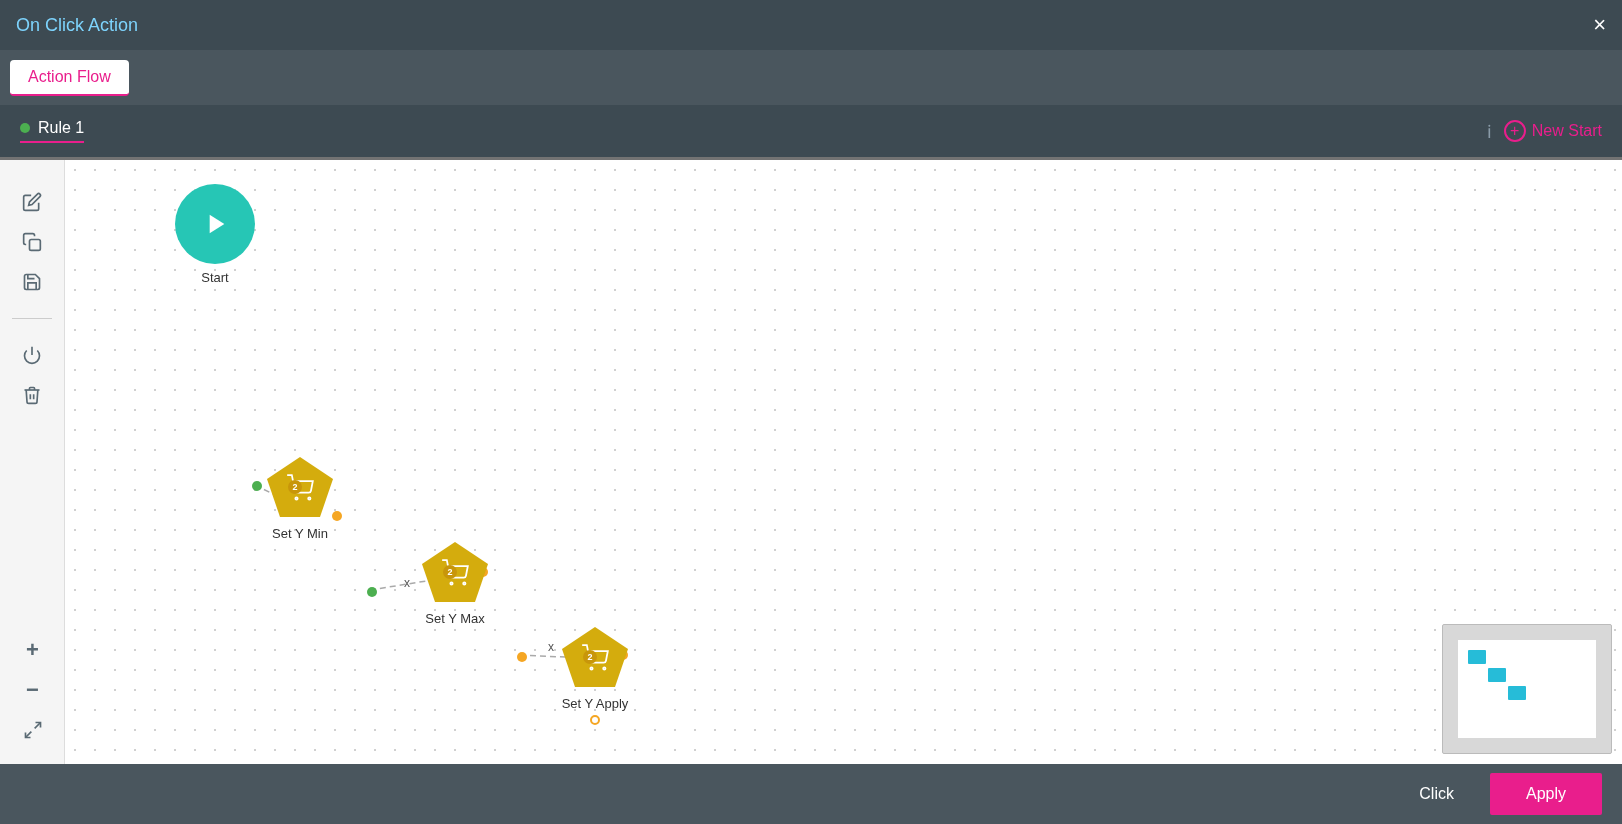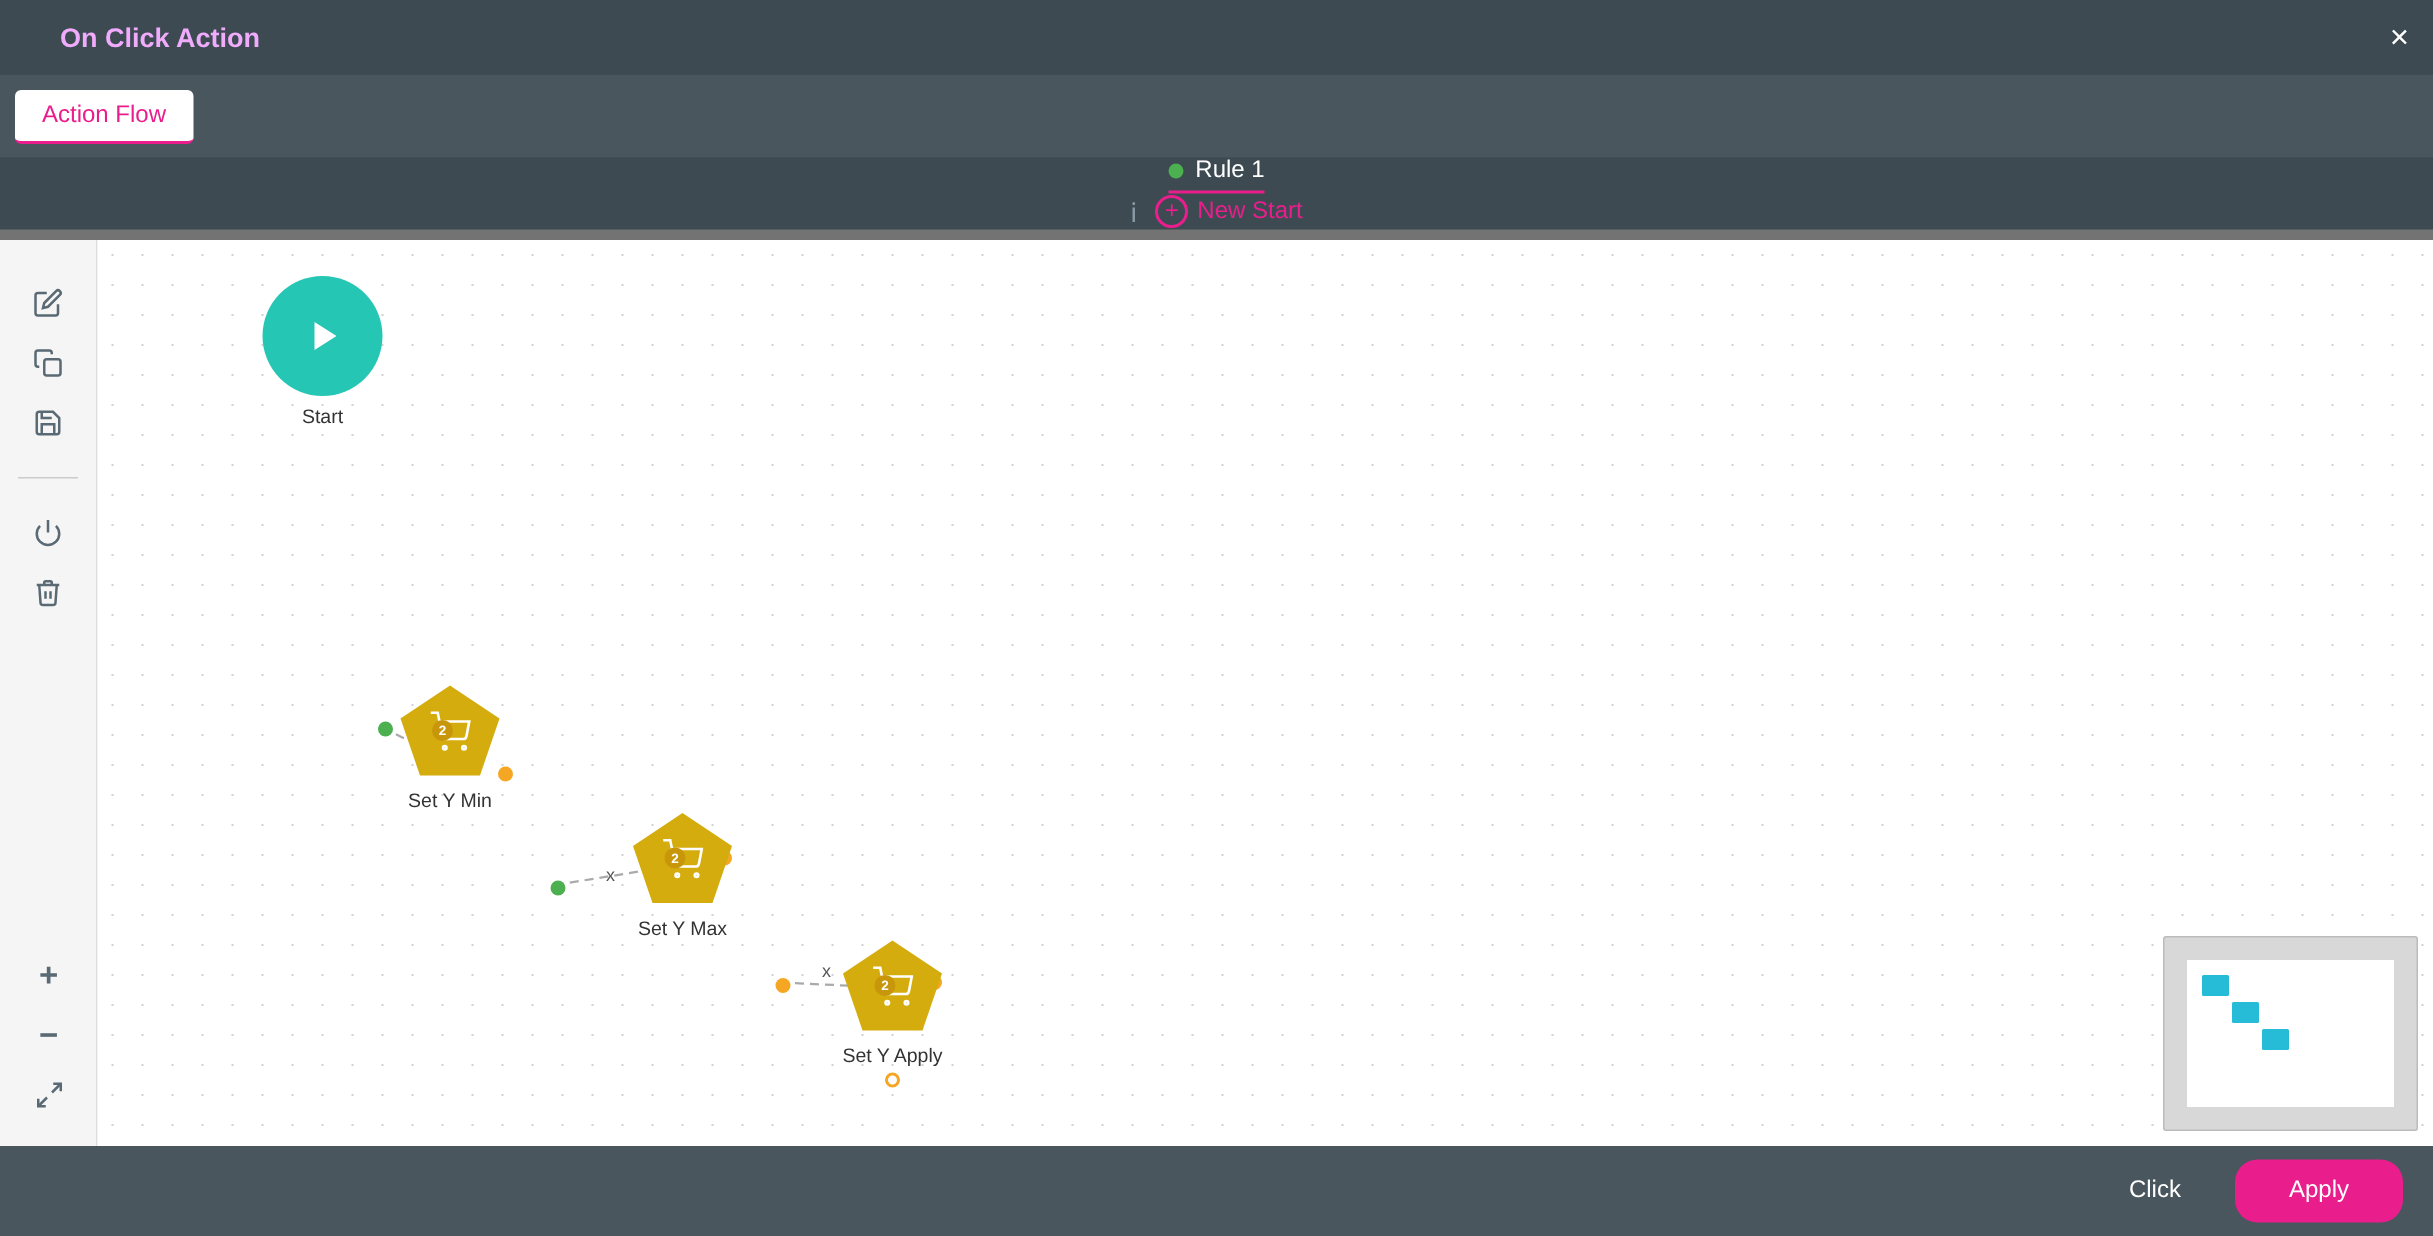--- a/index.html
+++ b/index.html
@@ -8,24 +8,23 @@
     
     .title-bar {
       background: #3d4a52;
       height: 50px;
       display: flex;
       align-items: center;
       padding: 0 16px;
       justify-content: space-between;
     }
     .title-bar-text {
-      color: #f0abfc;
+      color: #7dd3fc;
       font-size: 18px;
-      font-weight: 700;
-      margin-left: 24px;
+      font-weight: 400;
     }
     .close-btn {
       color: #fff;
       font-size: 22px;
       cursor: pointer;
       background: none;
       border: none;
       line-height: 1;
     }
 
@@ -49,22 +48,21 @@
     }
 
     
     .rule-bar {
       background: #3d4a52;
       height: 55px;
       display: flex;
       align-items: center;
       padding: 0 20px;
       justify-content: space-between;
-      border-bottom: 7px solid #737373;
-      flex-direction: column;
+      border-bottom: 3px solid #737373;
     }
     .rule-tab {
       display: flex;
       align-items: center;
       gap: 8px;
       color: #fff;
       font-size: 16px;
       padding-bottom: 4px;
       border-bottom: 2px solid #e91e8c;
     }
@@ -302,21 +300,21 @@
       padding: 10px 24px;
     }
     .apply-btn {
       background: #e91e8c;
       border: none;
       color: #fff;
       font-size: 16px;
       font-weight: 500;
       cursor: pointer;
       padding: 12px 36px;
-      border-radius: 15px;
+      border-radius: 2px;
     }
   </style>
 </head>
 <body>
 
 <div class="title-bar">
   <span class="title-bar-text">On Click Action</span>
   <button class="close-btn">×</button>
 </div>
 

